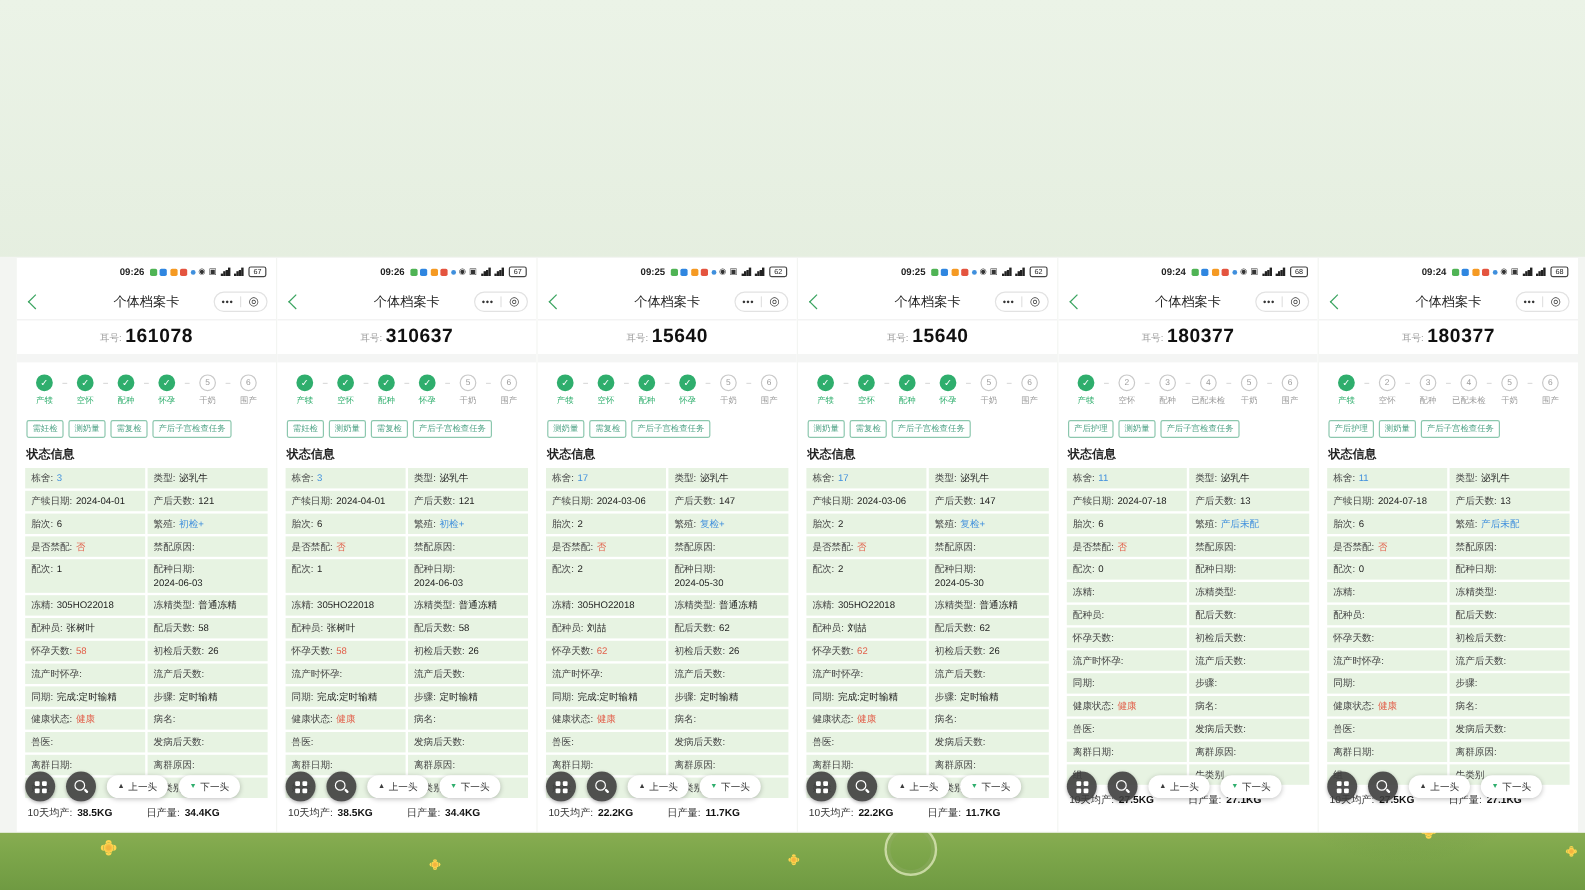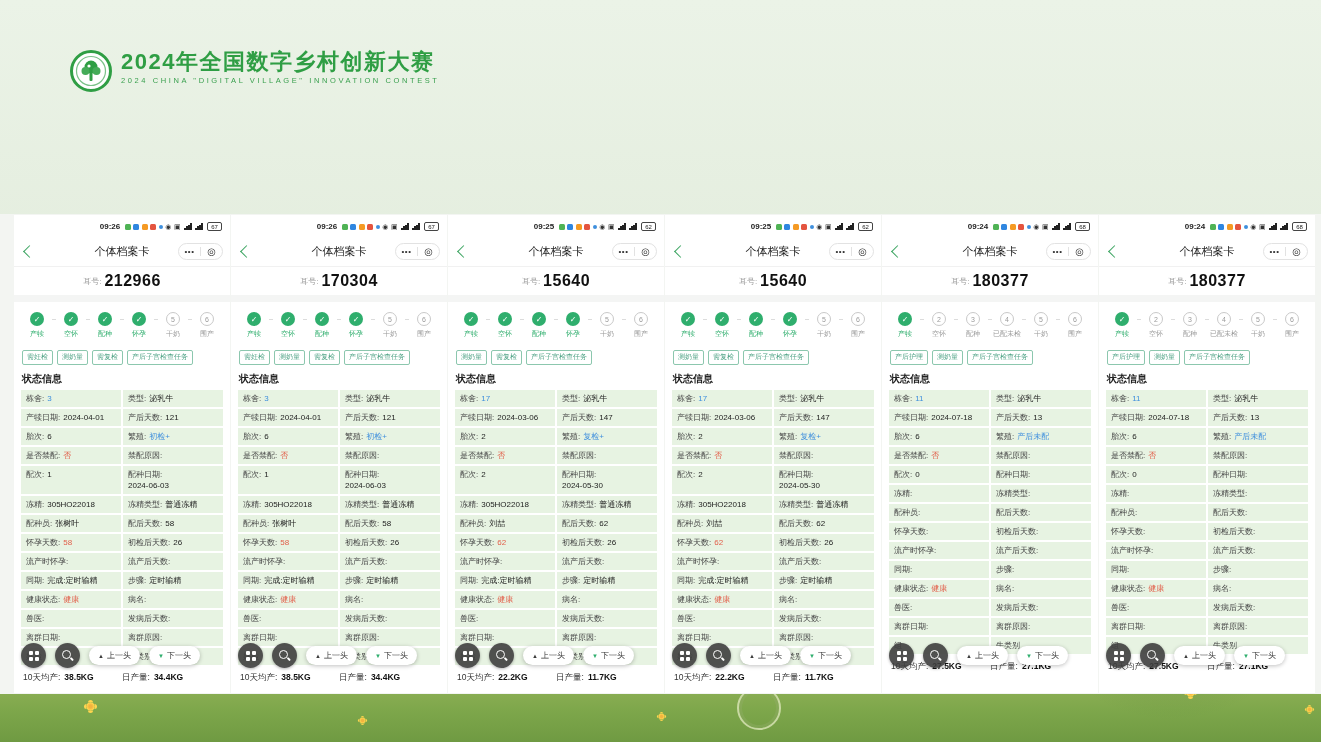--- a/index.html
+++ b/index.html
@@ -107,35 +107,20 @@
   <div class="grass-light"></div>
   <div class="hillshade"></div>
   <div class="watermark-ring"></div>
   <div class="flower" style="left:86px;top:702px;"></div>
   <div class="flower small" style="left:358px;top:716px;"></div>
   <div class="flower small" style="left:657px;top:712px;"></div>
   <div class="flower" style="left:1186px;top:688px;"></div>
   <div class="flower" style="left:1278px;top:662px;"></div>
   <div class="flower small" style="left:1305px;top:705px;"></div>
 
-  <div class="logo-row">
-    <svg class="logo-mark" viewBox="0 0 42 42">
-      <circle cx="21" cy="21" r="19.5" fill="#ffffff" stroke="#2f9e44" stroke-width="3"></circle>
-      <circle cx="21" cy="21" r="14.5" fill="none" stroke="#7cc28a" stroke-width="1.2"></circle>
-      <rect x="19.5" y="22" width="3" height="9" rx="1" fill="#2f9e44"></rect>
-      <circle cx="21" cy="17" r="6.5" fill="#2f9e44"></circle>
-      <circle cx="15.5" cy="21" r="4" fill="#45ab58"></circle>
-      <circle cx="26.5" cy="21" r="4" fill="#45ab58"></circle>
-      <circle cx="19" cy="16" r="1.6" fill="#ffffff"></circle>
-    </svg>
-    <div class="logo-text">
-      <div class="cn">2024年全国数字乡村创新大赛</div>
-      <div class="en">2024 CHINA "DIGITAL VILLAGE" INNOVATION CONTEST</div>
-    </div>
-  </div>
 
 
   <div class="strip" id="strip">
       <div class="phone">
         <div class="sbar">
           <span class="time">09:26</span>
           <span class="appic" style="background: rgb(79, 179, 85);"></span>
           <span class="appic" style="background: rgb(47, 134, 224);"></span>
           <span class="appic" style="background: rgb(245, 154, 35);"></span>
           <span class="appic" style="background: rgb(228, 84, 63);"></span>
@@ -160,21 +145,21 @@
           <span class="back"></span>
           <span class="nav-title">个体档案卡</span>
           <div class="capsule">
             <span class="cap-more">•••</span>
             <span class="cap-div"></span>
             <span class="cap-target">◎</span>
           </div>
         </div>
         <div class="ear">
           <span class="ear-label">耳号:</span>
-          <span class="ear-value">212966</span>
+          <span class="ear-value">161078</span>
         </div>
         <div class="hr"></div>
         <div class="steps">
           <div class="step done">
             <span class="circ done">✓</span>
             <span class="step-label">产犊</span>
           </div>
           <span class="conn"></span>
           <div class="step done">
             <span class="circ done">✓</span>
@@ -413,21 +398,21 @@
           <span class="back"></span>
           <span class="nav-title">个体档案卡</span>
           <div class="capsule">
             <span class="cap-more">•••</span>
             <span class="cap-div"></span>
             <span class="cap-target">◎</span>
           </div>
         </div>
         <div class="ear">
           <span class="ear-label">耳号:</span>
-          <span class="ear-value">170304</span>
+          <span class="ear-value">310637</span>
         </div>
         <div class="hr"></div>
         <div class="steps">
           <div class="step done">
             <span class="circ done">✓</span>
             <span class="step-label">产犊</span>
           </div>
           <span class="conn"></span>
           <div class="step done">
             <span class="circ done">✓</span>

